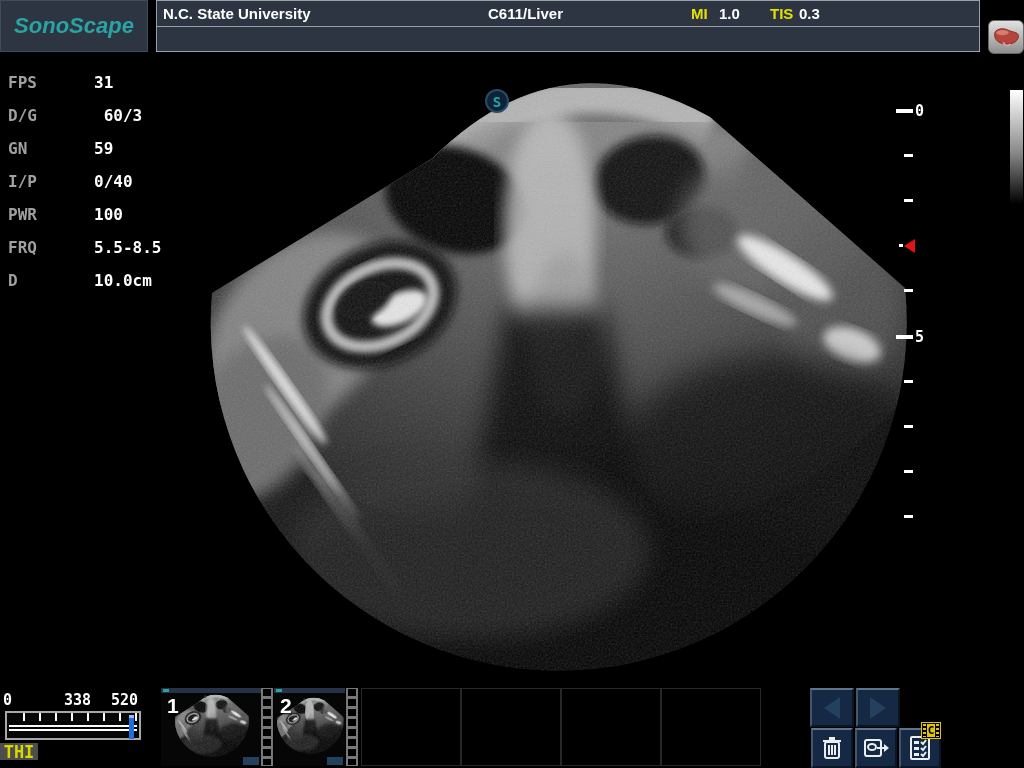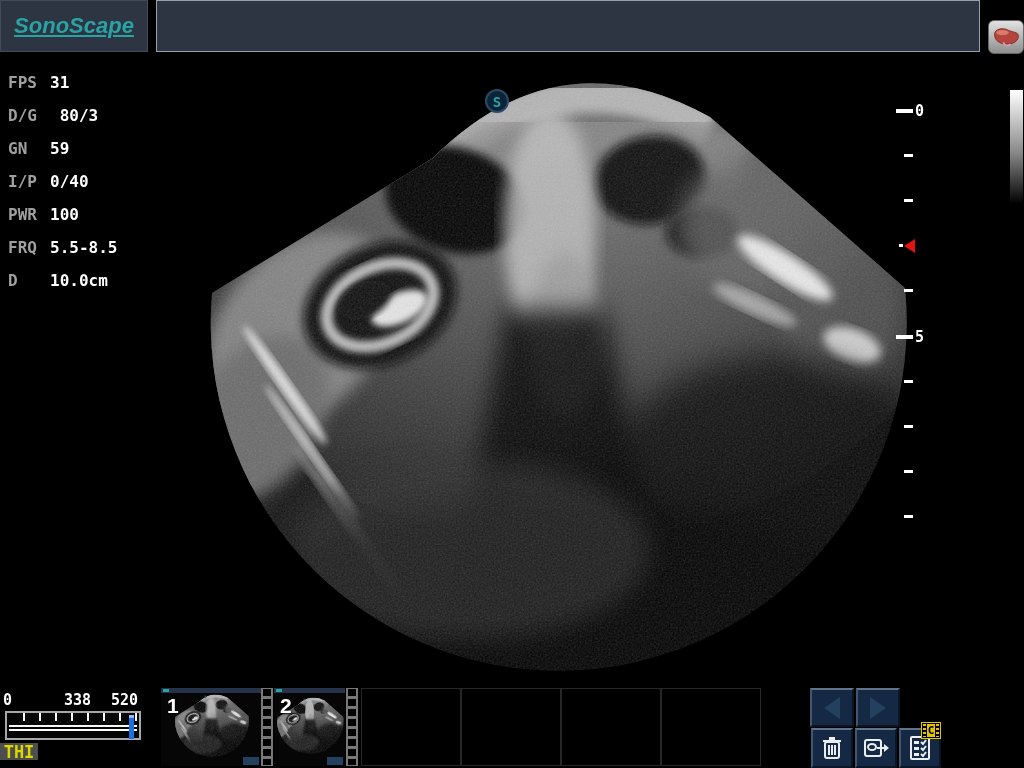--- a/index.html
+++ b/index.html
@@ -2,38 +2,38 @@
 <html><head>
 <meta charset="utf-8">
 <style>
   html,body{margin:0;padding:0;background:#000;}
   #screen{position:relative;width:1024px;height:768px;background:#000;overflow:hidden;
           font-family:"Liberation Sans",sans-serif;}
 
   
   #logo-block{position:absolute;left:0;top:0;width:148px;height:52px;background:#2c3541;
       border:1px solid #414c5a;box-sizing:border-box;display:flex;align-items:center;justify-content:center;}
-  #logo-block .brand{color:#2aa3a5;font-style:italic;font-weight:bold;font-size:22px;letter-spacing:0px;text-decoration:underline;}
+  #logo-block .brand{color:#2aa3a5;font-style:italic;font-weight:bold;font-size:22px;letter-spacing:0px;}
   #header-main{position:absolute;left:156px;top:0;width:824px;height:52px;box-sizing:border-box;
       background:#2c3541;border:1px solid #98a0a8;}
   .hrow{position:relative;height:26px;box-sizing:border-box;color:#fff;font-weight:bold;font-size:15px;}
   #hrow1{border-bottom:1px solid #98a0a8;}
   .hspan{position:absolute;top:4px;white-space:pre;}
   .ylw{color:#e3e000;}
   #organ-btn{position:absolute;left:988px;top:20px;width:36px;height:34px;border-radius:6px;
       background:linear-gradient(180deg,#e2e2e2,#8e8e8e);border:1px solid #666;box-sizing:border-box;
       display:flex;align-items:center;justify-content:center;}
   #hdr-right-bg{position:absolute;left:981px;top:0;width:43px;height:52px;background:#2c3541;z-index:-1;}
 
   
   #params{position:absolute;left:8px;top:60px;font-family:"DejaVu Sans Mono",monospace;
       font-size:16px;font-weight:bold;line-height:20px;z-index:5;}
   .param-row{white-space:pre;}
   .param-label{color:#a0a0a0;display:inline-block;width:42px;margin-top:13px;}
-  .param-value{color:#fff;white-space:pre;}
+  .param-value{color:#fff;white-space:pre;margin-left:44px;}
 
   
   #ruler{position:absolute;left:890px;top:0;width:50px;height:768px;z-index:5;}
   .tick{position:absolute;background:#fff;height:3px;}
   .tick.short{left:14px;width:9px;}
   .tick.long{left:6px;width:17px;height:4px;}
   .tick-label{position:absolute;left:25px;color:#fff;font-family:"DejaVu Sans Mono",monospace;
       font-size:15px;font-weight:bold;}
   .focus-tickbit{position:absolute;left:9px;width:4px;height:3px;background:#fff;}
   .focus-arrow{position:absolute;left:14px;width:0;height:0;
@@ -159,32 +159,40 @@
       <circle cx="497" cy="101" r="11" fill="#0d2438" stroke="#2a4a66" stroke-width="2"></circle>
       <text x="497" y="107" text-anchor="middle" fill="#2aa3a5" font-size="14" font-weight="bold" font-family="DejaVu Sans Mono, monospace" id="probe-letter">S</text>
     </g>
   </svg>
 
   <div id="hdr-right-bg"></div>
   <div id="logo-block">
     <span class="brand">SonoScape</span>
   </div>
   <div id="header-main">
+    <div class="hrow" id="hrow1">
+      <span class="hspan" style="left:6px">N.C. State University</span>
+      <span class="hspan" style="left:331px">C611/Liver</span>
+      <span class="hspan ylw" style="left:534px">MI</span>
+      <span class="hspan" style="left:562px">1.0</span>
+      <span class="hspan ylw" style="left:613px">TIS</span>
+      <span class="hspan" style="left:642px">0.3</span>
+    </div>
   </div>
   <div id="organ-btn">
     <svg width="30" height="26" viewBox="0 0 34 28">
       <path d="M4 11 C4 5 13 3 19 6 C25 9 30 8 31 12 C32 18 25 23 16 22 C8 21 4 17 4 11 Z" fill="#b5453c" stroke="#7e2c26" stroke-width="1"></path>
       <ellipse cx="13" cy="9" rx="7" ry="3" fill="#e08a7a" opacity="0.8"></ellipse>
       <path d="M14 20 C15 24 20 25 22 22" stroke="#d8a0a8" stroke-width="2" fill="none"></path>
     </svg>
   </div>
 
   <div id="params">
       <div class="param-row"><span class="param-label">FPS</span><span class="param-value">31</span></div>
-      <div class="param-row"><span class="param-label">D/G</span><span class="param-value"> 80/3</span></div>
+      <div class="param-row"><span class="param-label">D/G</span><span class="param-value"> 60/3</span></div>
       <div class="param-row"><span class="param-label">GN</span><span class="param-value">59</span></div>
       <div class="param-row"><span class="param-label">I/P</span><span class="param-value">0/40</span></div>
       <div class="param-row"><span class="param-label">PWR</span><span class="param-value">100</span></div>
       <div class="param-row"><span class="param-label">FRQ</span><span class="param-value">5.5-8.5</span></div>
       <div class="param-row"><span class="param-label">D</span><span class="param-value">10.0cm</span></div>
     </div>
 
   <div id="ruler">
       <div class="tick long" style="top: 109px;"></div>
       <span class="tick-label" style="top: 102px;">0</span>

